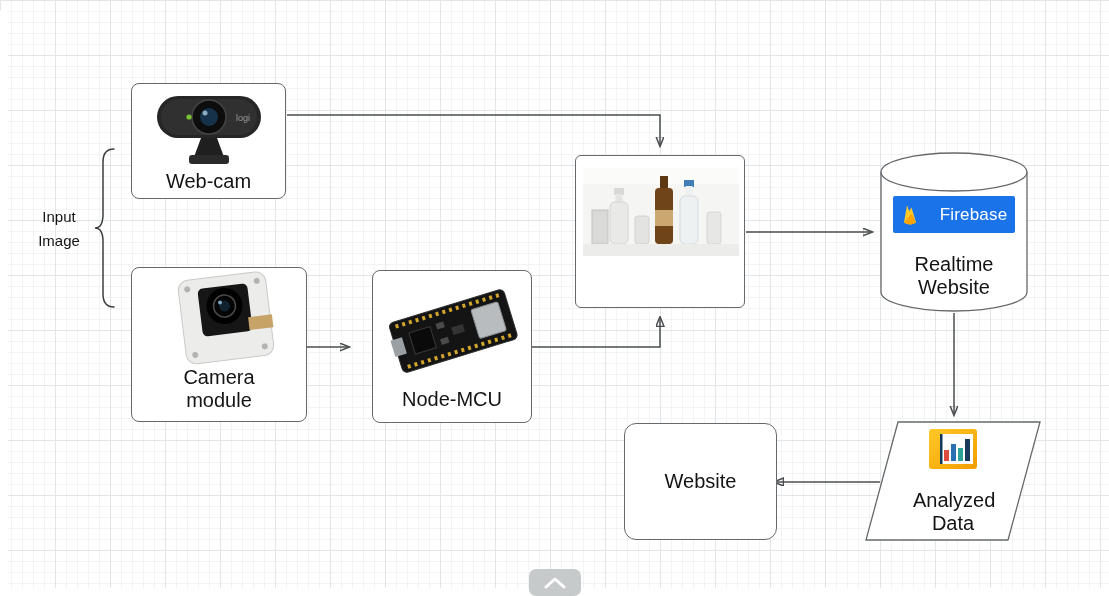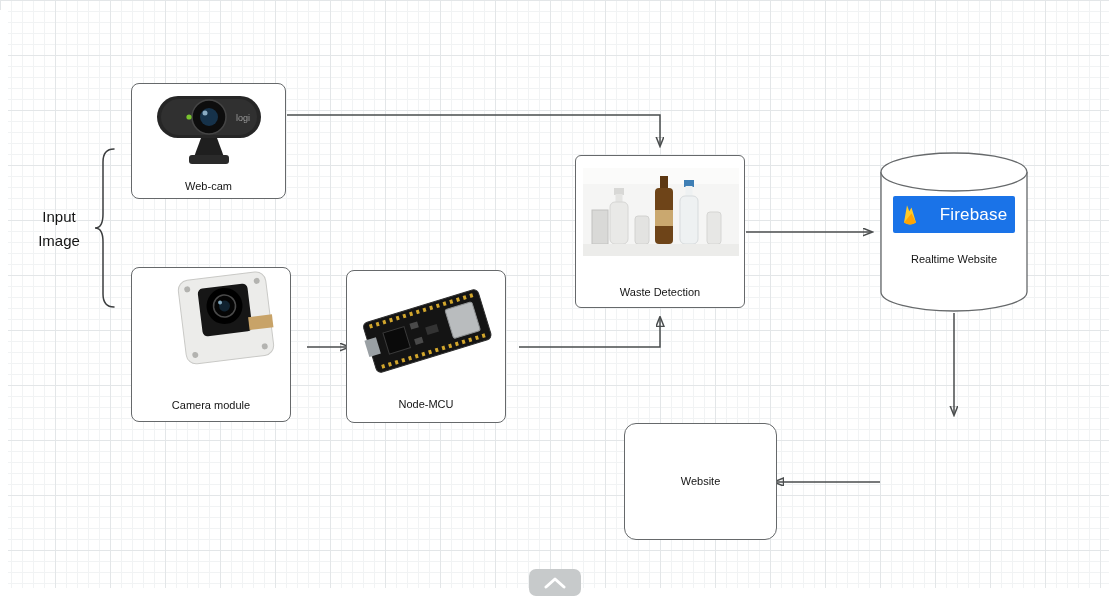--- a/index.html
+++ b/index.html
@@ -17,27 +17,27 @@
   }
 
   .edges { position:absolute; left:0; top:0; pointer-events:none; }
   .edges path { stroke:#4a4d4e; stroke-width:1.5; fill:none; }
 
   .node {
     position:absolute; background:#ffffff; border:1px solid #66696b;
   }
   .label {
     position:absolute; left:50%; transform:translateX(-50%);
-    font-size:11px; line-height:1.16; text-align:center; color:#141414; white-space:normal;
+    font-size:20px; line-height:1.16; text-align:center; color:#141414; white-space:normal;
   }
   .photo { position:absolute; }
 
   #node-webcam        { left:131px; top:57px;  width:155px; height:116px; border-radius:8px;margin-top:26px; }
-  #node-camera-module { left:131px; top:267px; width:160px; height:155px; border-radius:8px; }
-  #node-nodemcu       { left:346px; top:270px; width:160px; height:153px; border-radius:8px; }
+  #node-camera-module { left:131px; top:267px; width:176px; height:155px; border-radius:8px; }
+  #node-nodemcu       { left:372px; top:270px; width:160px; height:153px; border-radius:8px; }
   #node-waste         { left:575px; top:155px; width:170px; height:153px; border-radius:6px; }
   #node-website       { left:612px; top:423px; width:153px; height:117px; border-radius:12px;
                         display:flex; align-items:center; justify-content:center;margin-left:12px; }
   #node-website .label { position:static; transform:none; }
 
   #node-database { left:880px; top:152px; width:148px; height:160px; position:absolute; }
   #node-database .shape { position:absolute; left:0; top:0; }
   #firebase-logo {
     position:absolute; left:50%; transform:translateX(-50%); top:44px;
     width:122px; height:37px; border-radius:2px;
@@ -149,21 +149,20 @@
       <rect x="52" y="48" width="14" height="28" rx="3" fill="#e3e3e1" stroke="#d2d2d0"></rect>
       <rect x="77" y="8" width="8" height="14" fill="#5d3812"></rect>
       <rect x="72" y="20" width="18" height="56" rx="4" fill="#6e4418"></rect>
       <rect x="72" y="42" width="18" height="16" fill="#caa86f"></rect>
       <rect x="101" y="12" width="10" height="7" fill="#3f7fb5"></rect>
       <rect x="102.5" y="18" width="7" height="11" fill="#eef1f2"></rect>
       <rect x="97" y="28" width="18" height="48" rx="5" fill="#eef1f2" stroke="#d7dbdd"></rect>
       <rect x="124" y="44" width="14" height="32" rx="3" fill="#e7e7e5" stroke="#d5d5d3"></rect>
       <rect x="0" y="76" width="156" height="12" fill="#ececea"></rect>
     </svg>
-    <div class="label" style="bottom:8px; width:90px;">Waste Detection</div>
   </div>
 
   <div id="node-database">
     <svg class="shape" width="148" height="160">
       <path d="M1,20 V140 A73,19 0 0 0 147,140 V20" fill="#ffffff" stroke="#66696b" stroke-width="1.3"></path>
       <ellipse cx="74" cy="20" rx="73" ry="19" fill="#ffffff" stroke="#66696b" stroke-width="1.3"></ellipse>
     </svg>
     <div id="firebase-logo" style="background:#1a73e8;">
       <svg width="18" height="24" viewBox="0 0 24 32">
         <path d="M4,26 L8,3 L11,11 L14,6 L20,26 Q12,31.5 4,26 Z" fill="#ffca28"></path>
@@ -171,20 +170,41 @@
       </svg>
       <span class="logo-text">Firebase</span>
     </div>
     <div class="label" style="top:101px; width:100px;">Realtime Website</div>
   </div>
 
   <div class="node" id="node-website">
     <div class="label">Website</div>
   </div>
 
+  <div id="node-analyzed">
+    <svg class="shape" width="186" height="121">
+      <polygon points="38,1 180,1 148,119 6,119" fill="#ffffff" stroke="#66696b" stroke-width="1.3"></polygon>
+    </svg>
+    <svg class="photo" style="left:68px; top:5px;" width="50" height="46">
+      <defs>
+        <linearGradient id="gold" x1="0" y1="0" x2="1" y2="1">
+          <stop offset="0" stop-color="#ffc928"></stop>
+          <stop offset="1" stop-color="#f29d00"></stop>
+        </linearGradient>
+      </defs>
+      <rect x="1" y="3" width="48" height="40" rx="3" fill="url(#gold)"></rect>
+      <rect x="12" y="8" width="33" height="30" fill="#ffffff"></rect>
+      <rect x="16" y="24" width="5" height="11" fill="#e04b3f"></rect>
+      <rect x="23" y="18" width="5" height="17" fill="#2b6fb3"></rect>
+      <rect x="30" y="22" width="5" height="13" fill="#2fa39a"></rect>
+      <rect x="37" y="13" width="5" height="22" fill="#1b3a5c"></rect>
+      <rect x="12" y="8" width="2.5" height="30" fill="#123a5e"></rect>
+    </svg>
+    <div class="label" style="top:68px; left:53px; transform:none; width:80px;">Analyzed Data</div>
+  </div>
 
   <div id="left-strip"></div>
   <div id="bottom-strip"></div>
 
   <div id="collapse-button">
     <svg width="26" height="12">
       <polyline points="4,10 13,2 22,10" fill="none" stroke="#ffffff" stroke-width="3" stroke-linecap="round" stroke-linejoin="round"></polyline>
     </svg>
   </div>
 

